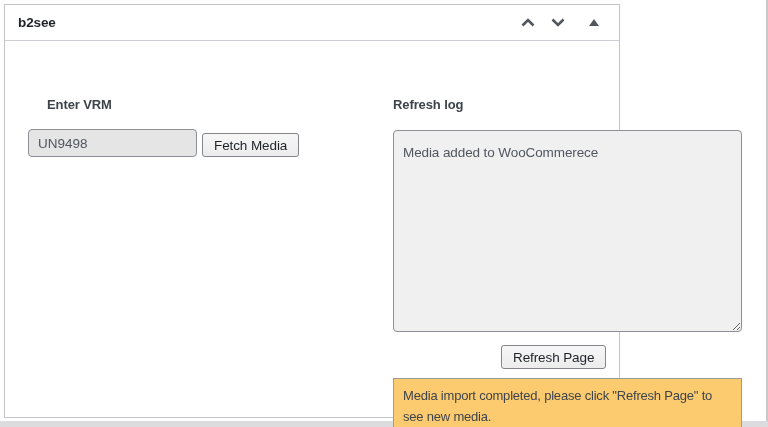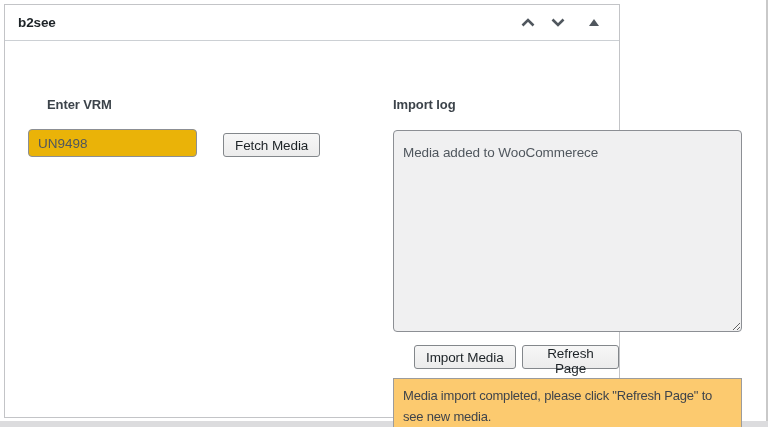--- a/index.html
+++ b/index.html
@@ -56,31 +56,31 @@
     position:absolute; font-size:13px; font-weight:bold; color:#3c434a;
     letter-spacing:-0.1px;
   }
   .label-vrm { left:23px; top:56px;padding-left:19px; }
   .label-console { left:388px; top:56px; }
 
   .vrm-input {
     position:absolute; left:23px; top:88px; width:169px; height:28px;
     border:1px solid #8c8f94; border-radius:4px;
     padding:0 9px; font-family:"Liberation Sans", sans-serif;
-    font-size:13.5px; color:#50575e; background:#eab308;
+    font-size:13.5px; color:#50575e; background:#e5e5e5;
     outline:none;
   }
 
   .btn {
     position:absolute; height:24px;
     background:linear-gradient(#f7f7f7, #ececec);
     border:1px solid #83878b; border-radius:3px;
     font-family:"Liberation Sans", sans-serif;
     font-size:13.5px; color:#1d2327;
-    padding:0 11px; cursor:pointer; letter-spacing:-0.1px;margin-left:21px;
+    padding:0 11px; cursor:pointer; letter-spacing:-0.1px;
   }
   .fetch-btn   { left:197px; top:92px; }
   .import-btn  { left:388px; top:304px; }
   .refresh-btn { left:496px; top:304px; }
 
   .console-textarea {
     position:absolute; left:388px; top:89px; width:349px; height:202px;
     background:#f0f0f1;
     border:1px solid #8c8f94; border-radius:4px;
     padding:12px 9px;
@@ -129,22 +129,21 @@
       </button>
     </span>
   </div>
 
   <div class="inside">
 
     <span class="field-label label-vrm">Enter VRM</span>
     <input class="vrm-input" type="text" value="UN9498" style="">
     <button class="btn fetch-btn">Fetch Media</button>
 
-    <span class="field-label label-console">Import log</span>
+    <span class="field-label label-console">Refresh log</span>
     <textarea class="console-textarea" style="">Media added to WooCommerece</textarea>
 
-    <button class="btn import-btn">Import Media</button>
     <button class="btn refresh-btn">Refresh Page</button>
 
     <div class="notice">Media import completed, please click "Refresh Page" to see new media.</div>
 
   </div>
 </div>
 
 </body></html>

